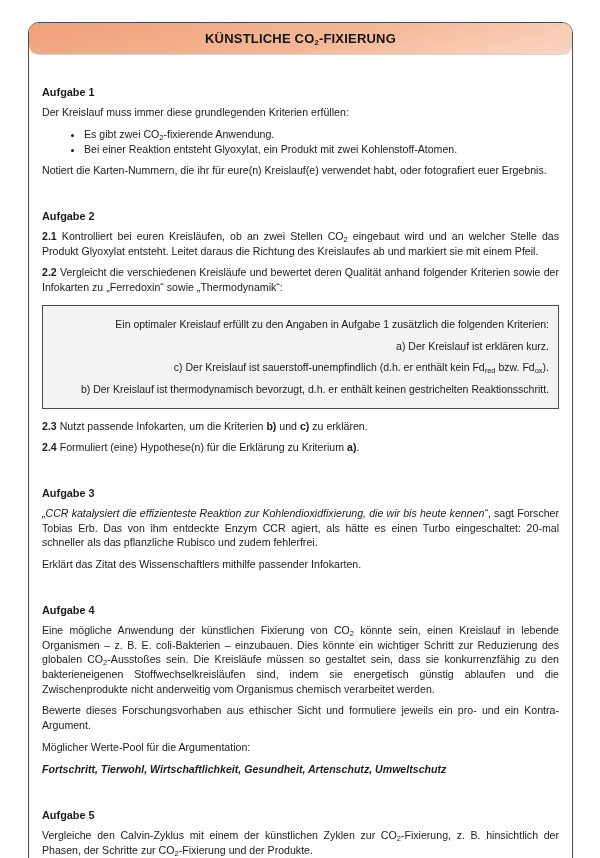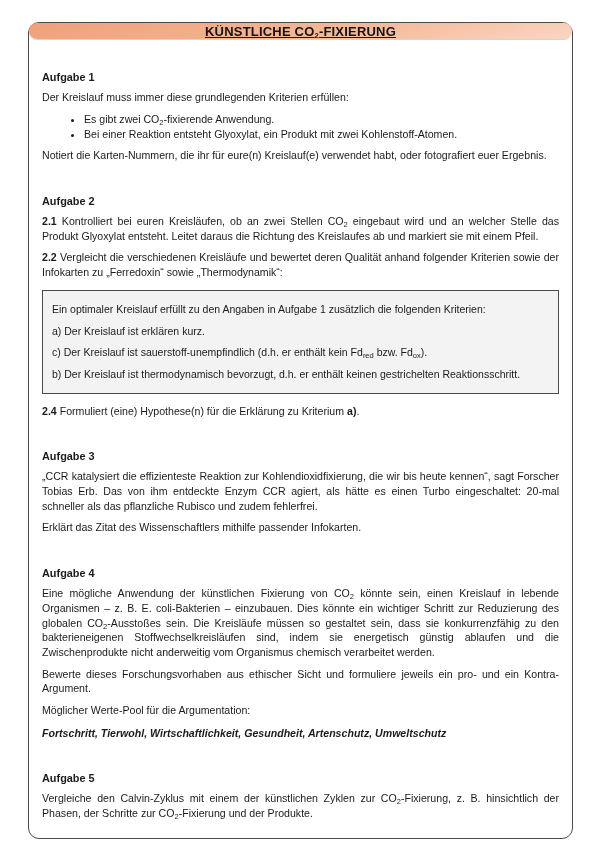--- a/index.html
+++ b/index.html
@@ -8,41 +8,40 @@
     font-family:"Liberation Sans", sans-serif;color:#1b1b1b;
     position:relative;overflow:hidden;
   }
   .card{
     position:absolute;left:28px;top:22px;width:545px;min-height:812px;
     box-sizing:border-box;background:#ffffff;
     border:1.6px solid var(--border,#4a4a4a);border-radius:11px;
     padding:0 13px 10px 13px;
   }
   .header{
-    height:16px;margin:0 -13px;border-radius:9px;
+    height:31px;margin:0 -13px;border-radius:9px;
     background:linear-gradient(165deg,var(--header_top,#efa078) 0%,var(--header_mid,#f5b795) 55%,var(--header_bottom,#fad6c4) 100%);
     display:flex;align-items:center;justify-content:center;
     box-shadow:0 1px 0 rgba(130,70,40,.25);
-    text-decoration:underline;
   }
   .title{font-weight:bold;font-size:13px;letter-spacing:.2px;color:#141414;}
   .task-h{font-weight:bold;font-size:10.9px;margin:32px 0 7px 0;}
   p{margin:7px 0;font-size:10.6px;line-height:14.7px;}
   .just{text-align:justify;}
   ul{margin:2px 0 7px 0;padding-left:42px;}
   li{font-size:10.6px;line-height:14.8px;}
   .crit{
     border:1.5px solid var(--border,#4a4a4a);background:var(--box_bg,#f3f3f3);
-    padding:4px 9px;margin:10px 0;
+    padding:4px 9px;margin:10px 0;text-align:right;
   }
   .crit p{margin:7px 0;font-size:10.5px;}
   .values{font-weight:bold;font-style:italic;margin:8px 0;}
   sub{font-size:7.5px;line-height:0;vertical-align:-2px;}
   .b{font-weight:bold;}
-  .i{}
+  .i{font-style:italic;}
 </style>
 </head>
 <body>
 
 <div class="card">
 
   <div class="header">
     <span class="title"><span>KÜNSTLICHE CO</span><sub>2</sub><span>-FIXIERUNG</span></span>
   </div>
 
@@ -58,20 +57,21 @@
   <p class="just"><span class="b">2.1</span><span> Kontrolliert bei euren Kreisläufen, ob an zwei Stellen CO</span><sub>2</sub><span> eingebaut wird und an welcher Stelle das Produkt Glyoxylat entsteht. Leitet daraus die Richtung des Kreislaufes ab und markiert sie mit einem Pfeil.</span></p>
   <p class="just"><span class="b">2.2</span><span> Vergleicht die verschiedenen Kreisläufe und bewertet deren Qualität anhand folgender Kriterien sowie der Infokarten zu „Ferredoxin“ sowie „Thermodynamik“:</span></p>
 
   <div class="crit">
     <p>Ein optimaler Kreislauf erfüllt zu den Angaben in Aufgabe 1 zusätzlich die folgenden Kriterien:</p>
     <p>a) Der Kreislauf ist erklären kurz.</p>
     <p><span>c) Der Kreislauf ist sauerstoff-unempfindlich (d.h. er enthält kein Fd</span><sub>red</sub><span> bzw. Fd</span><sub>ox</sub><span>).</span></p>
     <p>b) Der Kreislauf ist thermodynamisch bevorzugt, d.h. er enthält keinen gestrichelten Reaktionsschritt.</p>
   </div>
 
+  <p><span class="b">2.3</span><span> Nutzt passende Infokarten, um die Kriterien </span><span class="b">b)</span><span> und </span><span class="b">c)</span><span> zu erklären.</span></p>
   <p><span class="b">2.4</span><span> Formuliert (eine) Hypothese(n) für die Erklärung zu Kriterium </span><span class="b">a)</span><span>.</span></p>
 
   <div class="task-h">Aufgabe 3</div>
   <p class="just"><span class="i">„CCR katalysiert die effizienteste Reaktion zur Kohlendioxidfixierung, die wir bis heute kennen“</span><span>, sagt Forscher Tobias Erb. Das von ihm entdeckte Enzym CCR agiert, als hätte es einen Turbo eingeschaltet: 20-mal schneller als das pflanzliche Rubisco und zudem fehlerfrei.</span></p>
   <p>Erklärt das Zitat des Wissenschaftlers mithilfe passender Infokarten.</p>
 
   <div class="task-h">Aufgabe 4</div>
   <p class="just"><span>Eine mögliche Anwendung der künstlichen Fixierung von CO</span><sub>2</sub><span> könnte sein, einen Kreislauf in lebende Organismen – z. B. E. coli-Bakterien – einzubauen. Dies könnte ein wichtiger Schritt zur Reduzierung des globalen CO</span><sub>2</sub><span>-Ausstoßes sein. Die Kreisläufe müssen so gestaltet sein, dass sie konkurrenzfähig zu den bakterieneigenen Stoffwechselkreisläufen sind, indem sie energetisch günstig ablaufen und die Zwischenprodukte nicht anderweitig vom Organismus chemisch verarbeitet werden.</span></p>
   <p class="just">Bewerte dieses Forschungsvorhaben aus ethischer Sicht und formuliere jeweils ein pro- und ein Kontra-Argument.</p>
   <p>Möglicher Werte-Pool für die Argumentation:</p>

